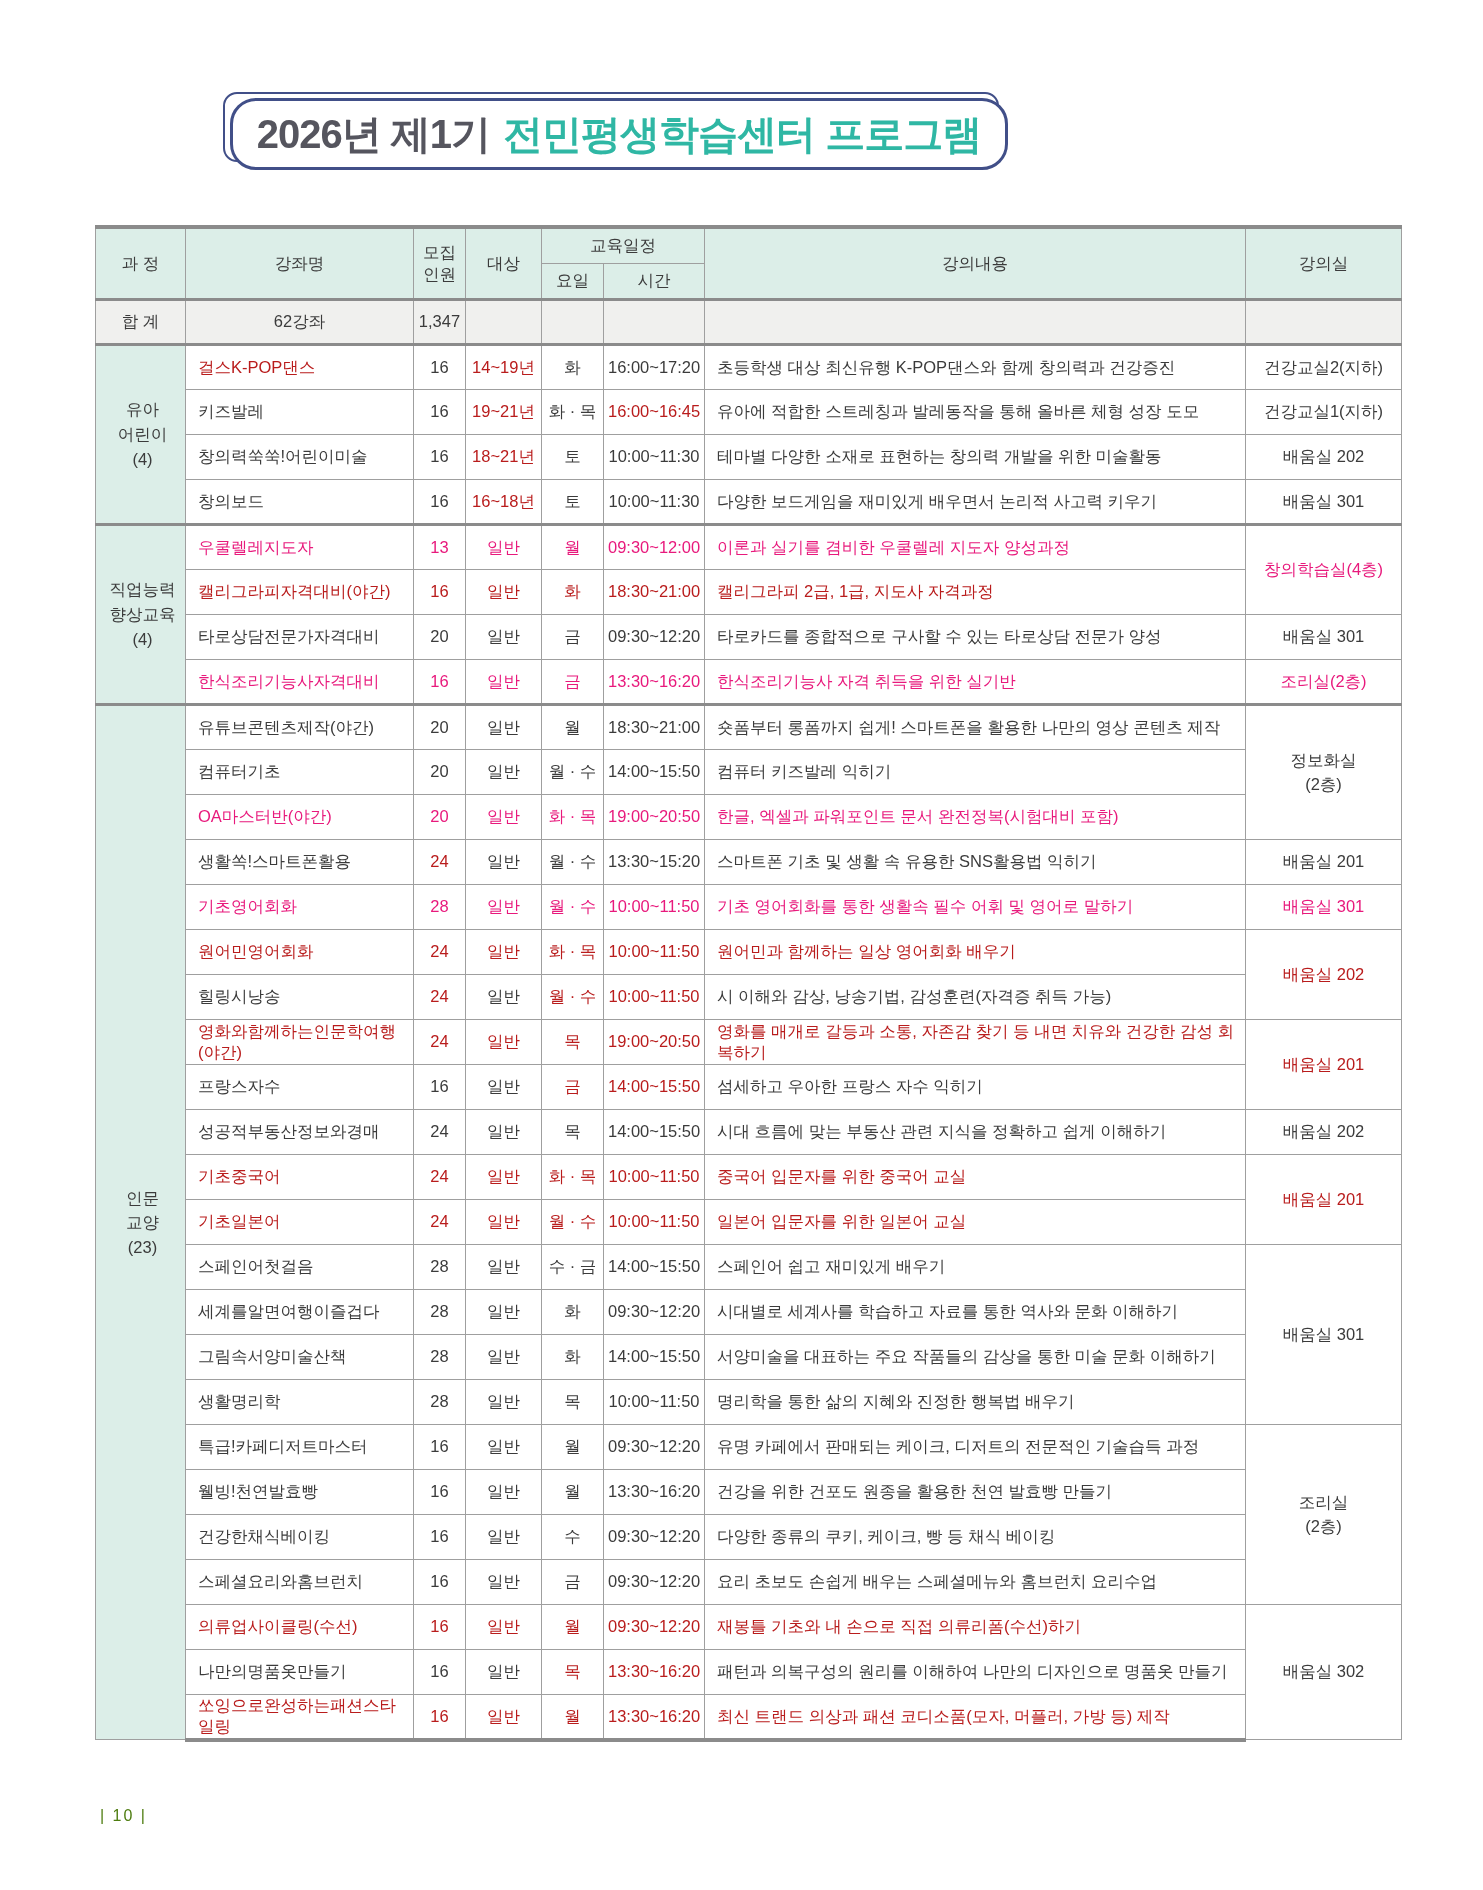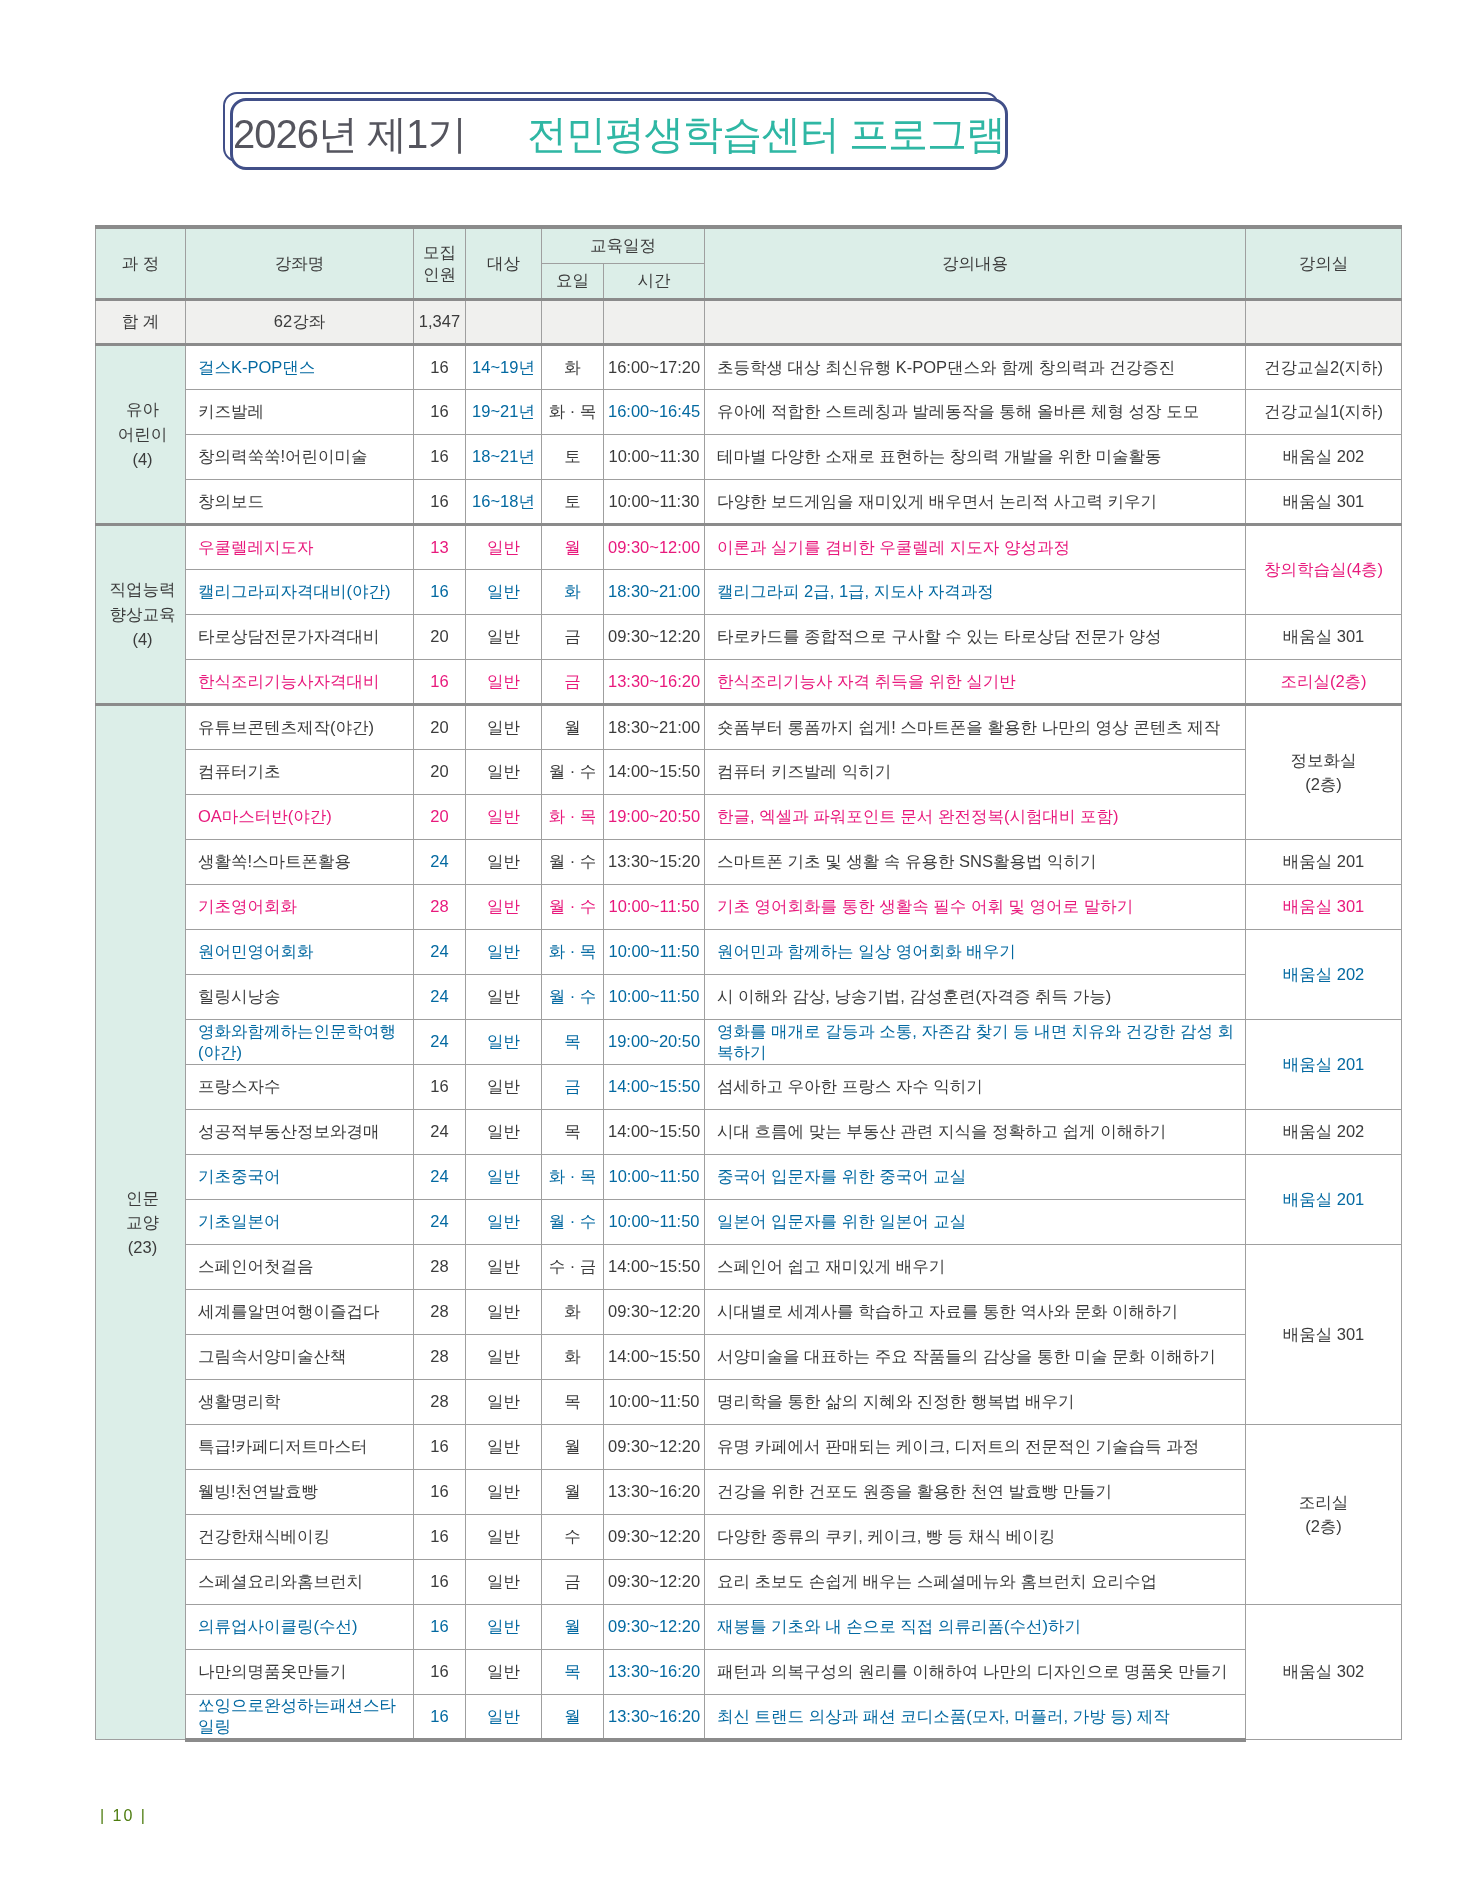--- a/index.html
+++ b/index.html
@@ -3,23 +3,23 @@
 <meta charset="utf-8">
 <style>
   html,body{margin:0;padding:0;}
   body{
     width:1483px;height:1890px;background:#ffffff;position:relative;
     font-family:"Liberation Sans","DejaVu Sans",sans-serif;color:#3b3b3b;
   }
   
   .title-box{
     position:absolute;left:230px;top:98px;width:772px;height:66px;
-    border:3px solid #414f88;border-radius:16px;background:#fff;
-    display:flex;align-items:center;justify-content:space-between;
-    font-size:40px;font-weight:normal;letter-spacing:-1px;white-space:nowrap;
+    border:3px solid #414f88;border-radius:26px;background:#fff;
+    display:flex;align-items:center;justify-content:center;
+    font-size:40px;font-weight:bold;letter-spacing:-1px;white-space:nowrap;
   }
   .title-box::before{
     content:"";position:absolute;left:-10px;top:-9px;width:100%;height:100%;
     border:2px solid #414f88;border-radius:14px;z-index:-1;
   }
   .title-prefix{color:#55555e;}
   .title-main{color:#2fb7a4;margin-left:13px;}
   
   table{
     position:absolute;left:95px;top:225px;width:1306px;
@@ -37,21 +37,21 @@
   .total-row td{
     background:#f0f0ee;height:41px;
     border-top:3px solid #8b8b8b;border-bottom:3px solid #8b8b8b;
   }
   tbody tr{height:45px;}
   tr.sec-start td{border-top:3px solid #8b8b8b;}
   tr.last-row td{border-bottom:4px solid #8b8b8b;}
   td.cat{background:#dceee8;white-space:pre-line;line-height:1.5;padding-left:8px;}
   td.name,td.content{text-align:left;padding-left:12px;padding-right:6px;}
   td.room{white-space:pre-line;line-height:1.45;}
-  .tb{color:#0369a1;margin-top:48px;}
+  .tb{color:#b91c1c;margin-top:48px;}
   .tp{color:#e8197c;}
   
   .page-num{
     position:absolute;left:100px;top:1807px;
     font-size:16px;color:#4d7c0f;letter-spacing:2px;
   }
 </style>
 </head>
 <body>
 

